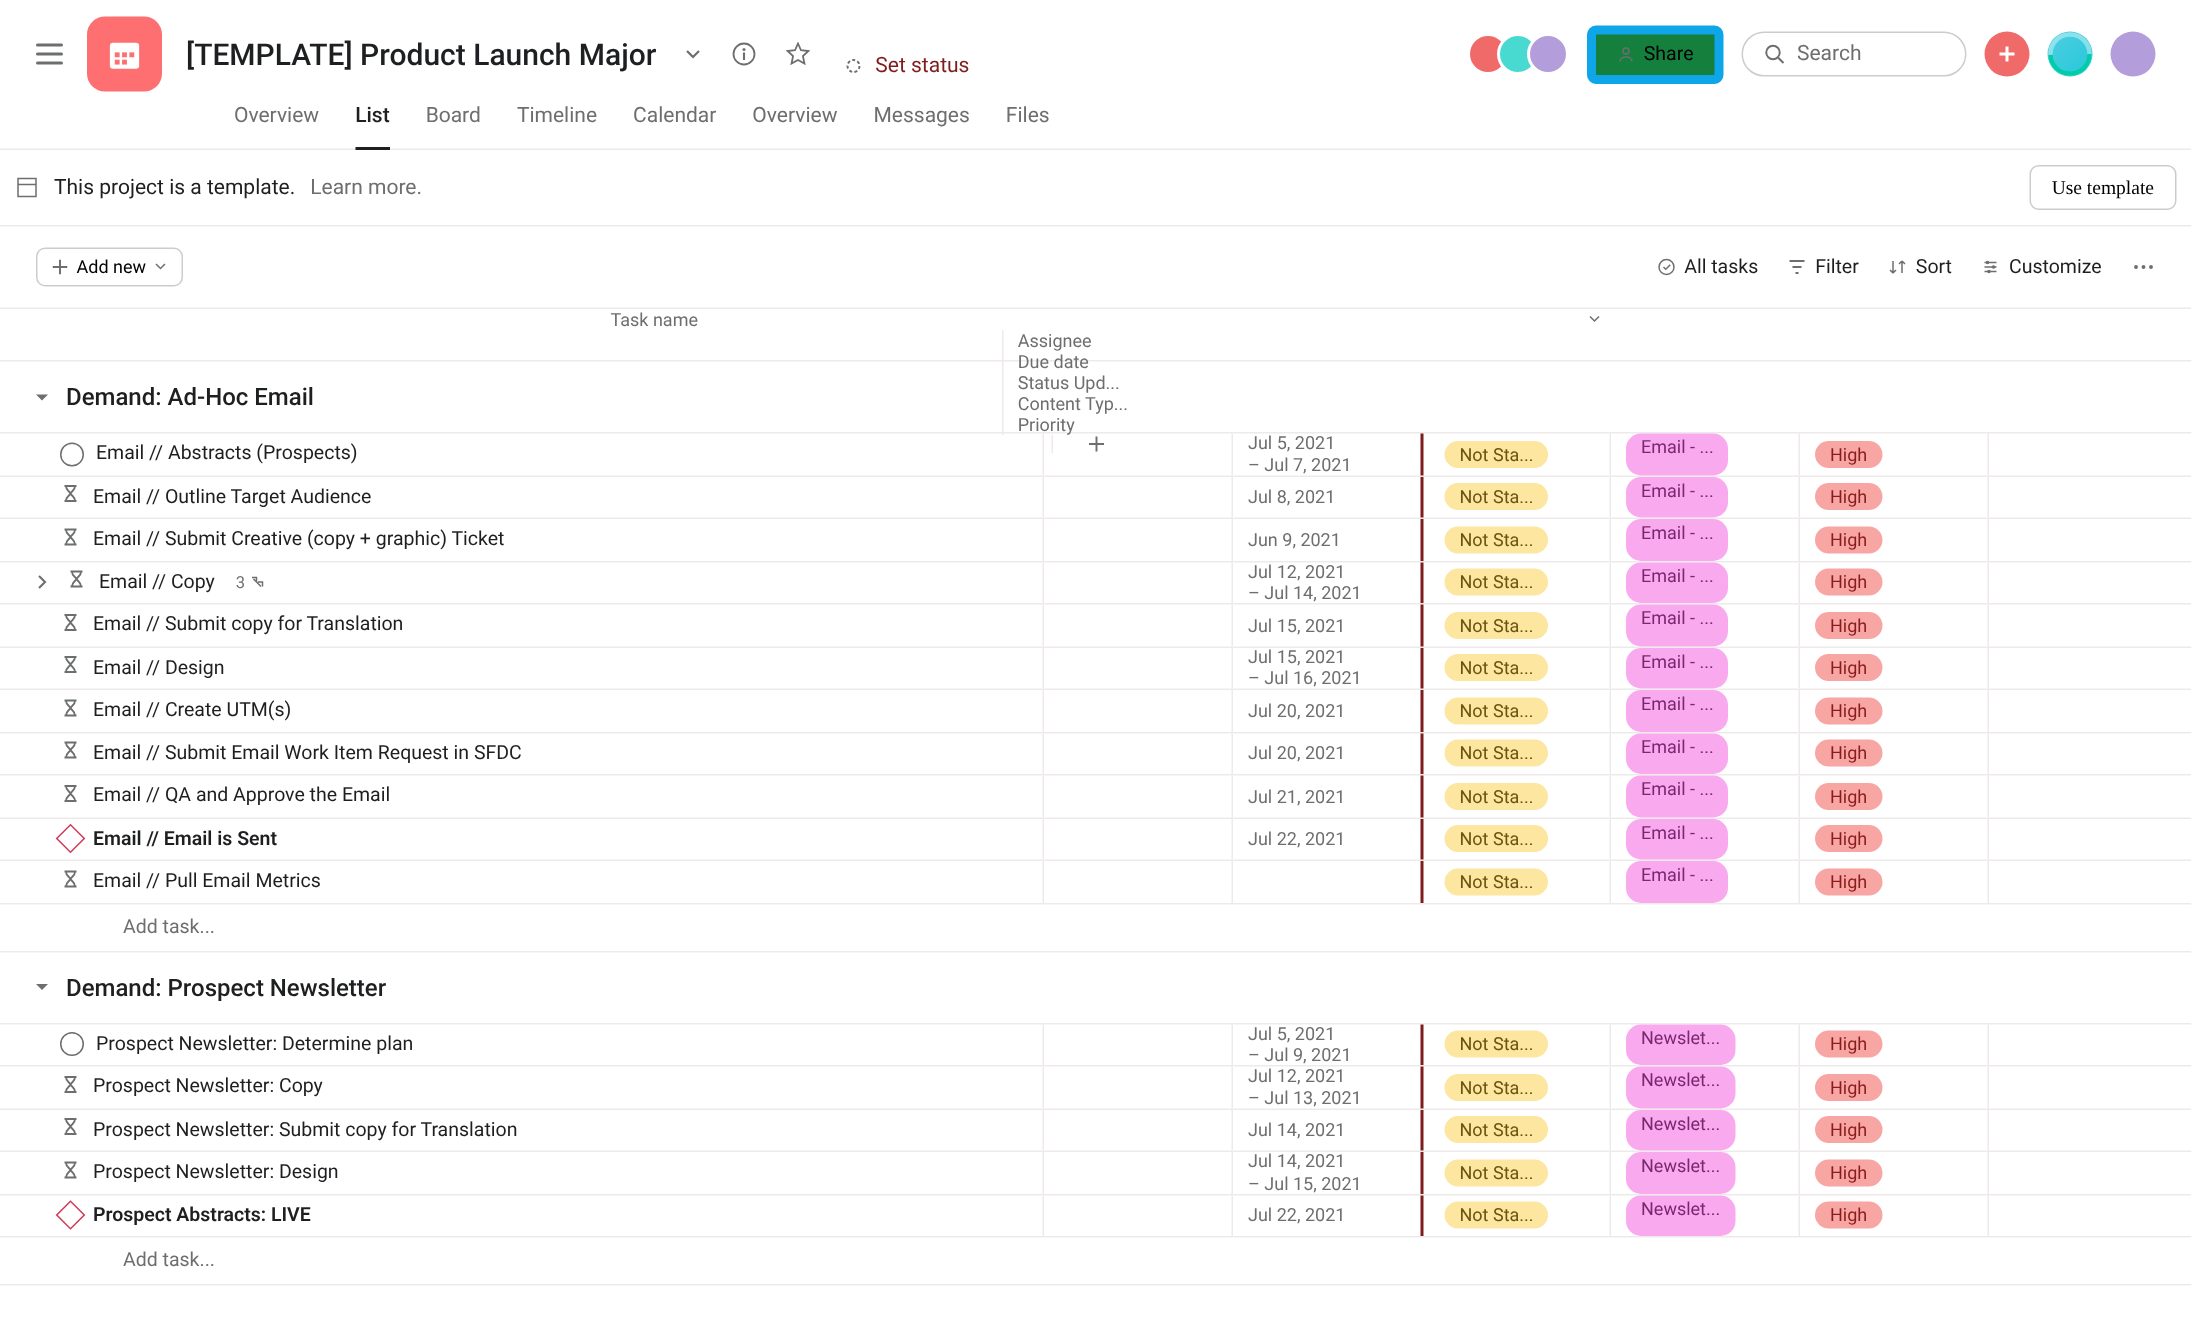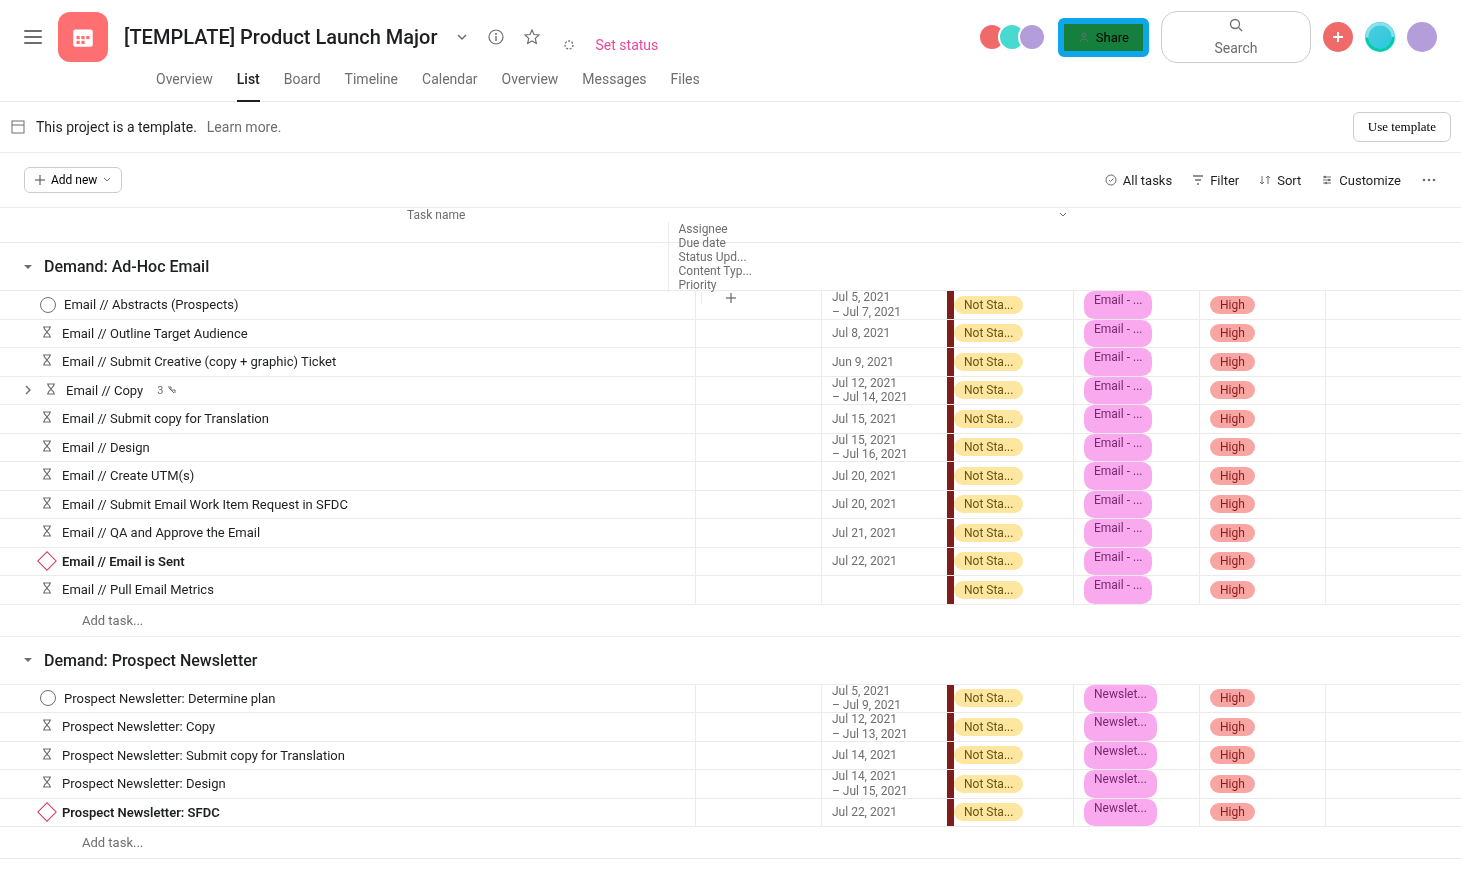--- a/index.html
+++ b/index.html
@@ -7,27 +7,27 @@
     
     
     .header { display: flex; align-items: center; padding: 11px 24px 0 24px; gap: 10px; }
     .hamburger { width: 18px; height: 14px; display: flex; flex-direction: column; justify-content: space-between; cursor: pointer; }
     .hamburger span { display: block; height: 2px; background: #6d6e6f; border-radius: 1px; }
     .project-icon { width: 50px; height: 50px; background: #fe6f71; border-radius: 12px; display: flex; align-items: center; justify-content: center; margin-left: 6px; }
     .project-icon svg { fill: #fff; }
     .project-title { font-size: 20px; font-weight: 500; margin-left: 6px; }
     .title-chevron { margin-left: 8px; }
     .info-icon, .star-icon { margin-left: 10px; color: #6d6e6f; }
-    .set-status { margin-left: 14px; font-size: 14px; color: #ec4899; display: flex; align-items: center; gap: 22px; cursor: pointer; margin-top: 16px; }
+    .set-status { margin-left: 14px; font-size: 14px; color: #7f1d1d; display: flex; align-items: center; gap: 10px; cursor: pointer; margin-top: 16px; }
     .header-right { margin-left: auto; display: flex; align-items: center; gap: 12px; }
     .avatar-stack { display: flex; }
     .avatar { width: 28px; height: 28px; border-radius: 50%; border: 2px solid #fff; margin-left: -8px; display: flex; align-items: center; justify-content: center; font-size: 11px; font-weight: 500; color: #fff; }
     .avatar:first-child { margin-left: 0; }
     .share-btn { padding: 6px 14px; border: 6px solid #0ea5e9; border-radius: 6px; font-size: 13px; display: flex; align-items: center; gap: 6px; cursor: pointer; background: #15803d; }
-    .search-box { display: flex; align-items: center; gap: 8px; border: 1px solid #cfcbcb; border-radius: 16px; padding: 6px 14px; width: 150px; font-size: 14px; color: #6d6e6f; flex-direction: column; }
+    .search-box { display: flex; align-items: center; gap: 8px; border: 1px solid #cfcbcb; border-radius: 16px; padding: 6px 14px; width: 150px; font-size: 14px; color: #6d6e6f; }
     .header-circle { width: 30px; height: 30px; border-radius: 50%; display: flex; align-items: center; justify-content: center; }
     .circle-pink { background: #f06a6a; color: #fff; }
     .circle-teal { background: linear-gradient(135deg,#4dd0e1,#26c6da); }
     .circle-avatar { background: #b39ddb; }
     
     
     .tabs { display: flex; gap: 24px; padding: 0 0 0 156px; margin-top: 8px; border-bottom: 1px solid #edeae9; }
     .tab { font-size: 14px; color: #6d6e6f; padding: 0 0 14px 0; cursor: pointer; position: relative; }
     .tab.active { color: #1e1f21; font-weight: 500; }
     .tab.active::after { content:''; position:absolute; bottom:-1px; left:0; right:0; height:2px; background:#1e1f21; }
@@ -61,21 +61,21 @@
     
     .section-header { display: flex; align-items: center; padding: 14px 0 14px 22px; gap: 10px; }
     .collapse-tri { cursor: pointer; }
     .section-title { font-size: 16px; font-weight: 500; }
     
     
     .row { display: flex; align-items: center; height: 28.5px; border-top: 1px solid #edeae9; font-size: 13px; }
     .cell-name { width: 695px; padding-left: 40px; display: flex; align-items: center; gap: 8px; }
     .cell-assignee { width: 126px; border-left: 1px solid #edeae9; height:100%; }
     .cell-due { width: 126px; border-left: 1px solid #edeae9; padding-left: 10px; color: #6d6e6f; font-size: 12px; height:100%; display:flex; align-items:center; line-height:1.2; }
-    .cell-status { width: 126px; border-left: 7px solid #7f1d1d; padding-left: 0; height:100%; display:flex; align-items:center; }
+    .cell-status { width: 126px; border-left: 2px solid #7f1d1d; padding-left: 14px; height:100%; display:flex; align-items:center; }
     .cell-content { width: 126px; border-left: 1px solid #edeae9; padding-left: 10px; height:100%; display:flex; }
     .cell-priority { width: 126px; border-left: 1px solid #edeae9; padding-left: 10px; height:100%; display:flex; align-items:center; }
     .cell-last { width: 60px; border-left: 1px solid #edeae9; height:100%; }
     
     .task-icon { flex-shrink: 0; }
     .task-icon.circle { width: 16px; height: 16px; border: 1.5px solid #6d6e6f; border-radius: 50%; }
     .task-icon.hourglass svg { fill: #6d6e6f; }
     .task-icon.diamond { width: 14px; height: 14px; border: 1.5px solid #d1395a; transform: rotate(45deg); }
     .task-icon.expand { margin-left: -18px; margin-right: 2px; }
     .subtask-count { display: inline-flex; align-items: center; gap: 3px; color: #6d6e6f; font-size: 11px; margin-left: 6px; }
@@ -603,21 +603,21 @@
         <span class="pill pill-newsletter">Newslet...</span>
       </div>
       <div class="cell-priority">
         <span class="pill pill-high">High</span>
       </div>
       <div class="cell-last"></div>
     </div>
     <div class="row">
       <div class="cell-name">
         <div class="task-icon diamond"></div>
-        <span class="milestone-text">Prospect Newsletter: SFDC</span>
+        <span class="milestone-text">Prospect Abstracts: LIVE</span>
       </div>
       <div class="cell-assignee"></div>
       <div class="cell-due">
         <span>Jul 22, 2021</span>
       </div>
       <div class="cell-status">
         <span class="pill pill-notstarted">Not Sta...</span>
       </div>
       <div class="cell-content">
         <span class="pill pill-newsletter">Newslet...</span>

